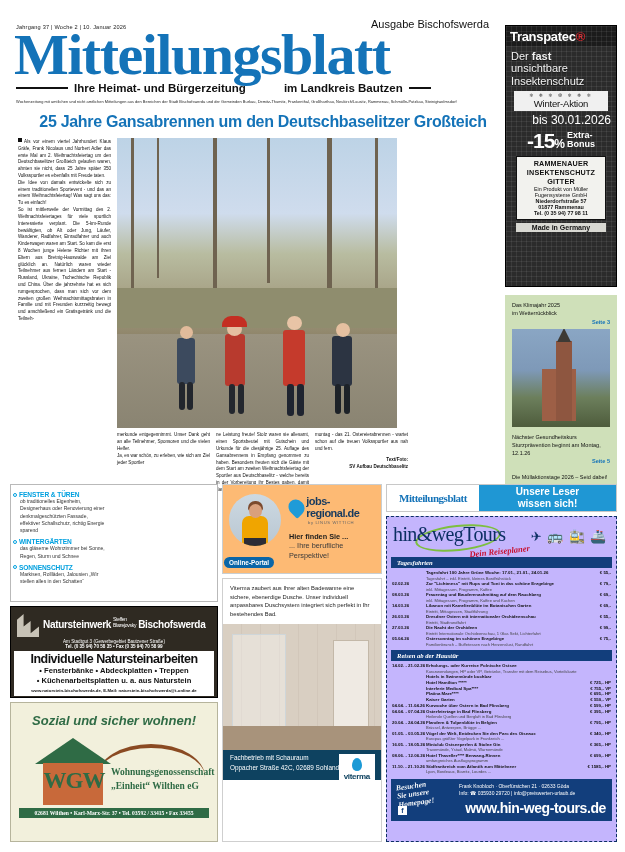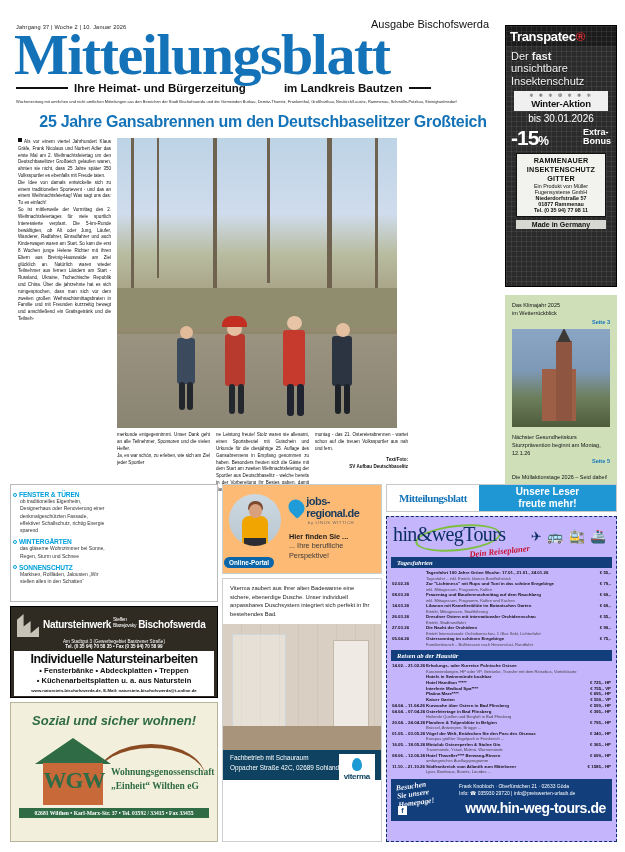--- a/index.html
+++ b/index.html
@@ -65,23 +65,23 @@
   .tp-head { background: #1b1b1b; color: #fff; font-size: 13px; font-weight: bold;
              padding: 3px 4px 2px; letter-spacing: -.3px; }
   .tp-head .red { color: #d8232a; }
   .tp-body { padding: 4px 5px 0; position: relative; z-index: 2; }
   .tp-l { font-size: 11px; line-height: 1.12; font-weight: 500; color: #f2f2f2;
           text-shadow: 0 1px 1px rgba(0,0,0,.6); }
   .tp-l b { font-weight: bold; }
   .tp-winter { background: #f0f0f0; color: #111; text-align: center; margin: 4px 3px 0;
                padding: 1px 0 2px; }
   .tp-snow { font-size: 5px; letter-spacing: 2px; color: #555; }
-  .tp-wa { font-size: 9.5px; font-weight: bold; letter-spacing: -.2px; }
-  .tp-until { font-size: 10px; color: #fff; text-align: center; margin-top: 2px; }
-  .tp-bonus { display: flex; align-items: center; justify-content: space-between; gap: 3px;
+  .tp-wa { font-size: 9.5px; font-weight: normal; letter-spacing: -.2px; }
+  .tp-until { font-size: 12px; color: #fff; text-align: right; margin-top: 2px; }
+  .tp-bonus { display: flex; align-items: center; justify-content: center; gap: 3px;
               margin-top: 3px; }
   .tp-pct { font-size: 21px; font-weight: bold; line-height: 1; letter-spacing: -1px; }
   .tp-pct span { font-size: 12px; }
   .tp-ex { font-size: 9px; font-weight: bold; line-height: 1.05; }
   .tp-box { background: #f2f2ee; color: #111; margin: 5px 5px 0; padding: 2px 3px 3px;
             border: 1px solid #111; text-align: center; }
   .tp-box .b1 { font-size: 7.2px; font-weight: bold; letter-spacing: .2px; }
   .tp-box .b2 { font-size: 5.4px; }
   .tp-box .b3 { font-size: 5.4px; font-weight: bold; }
   .tp-made { background: #d8d8d2; color: #111; font-size: 7px; font-weight: bold;
@@ -486,21 +486,21 @@
           <div>„Einheit“ Wilthen eG</div>
         </div>
       </div>
       <div class="wg-bar">02681 Wilthen • Karl-Marx-Str. 37 • Tel. 03592 / 33415 • Fax 33455</div>
     </div>
 
     <div class="ad ad-mb">
       <div class="mb-l">Mitteilungsblatt</div>
       <div class="mb-r">
         <div>Unsere Leser</div>
-        <div>freute mehr!</div>
+        <div>wissen sich!</div>
       </div>
     </div>
 
     <div class="ad ad-hw">
       <div class="hw-logo">
         <div class="hw-ell"></div>
         <div class="hw-brand">hin&amp;wegTours</div>
         <div class="hw-icons">✈ 🚌 🚉 🚢</div>
         <div class="hw-tag">Dein Reiseplaner</div>
       </div>

